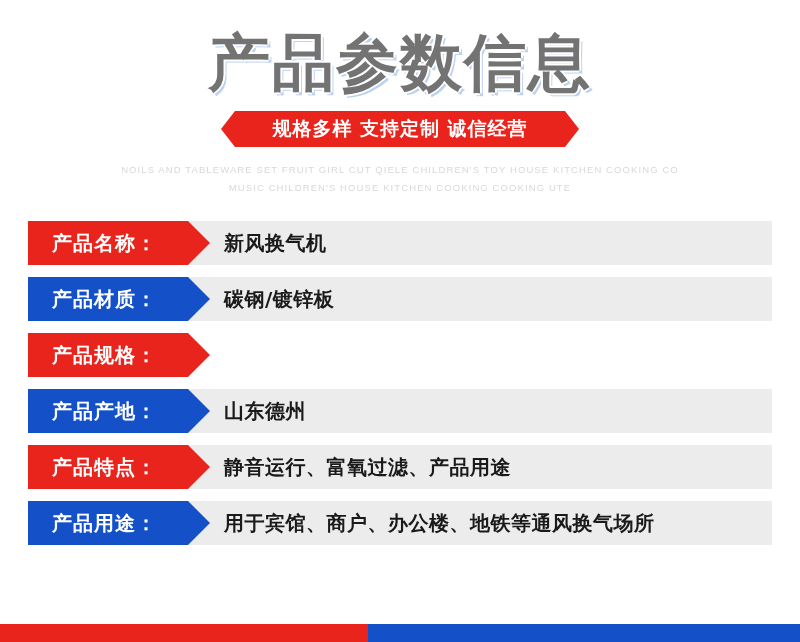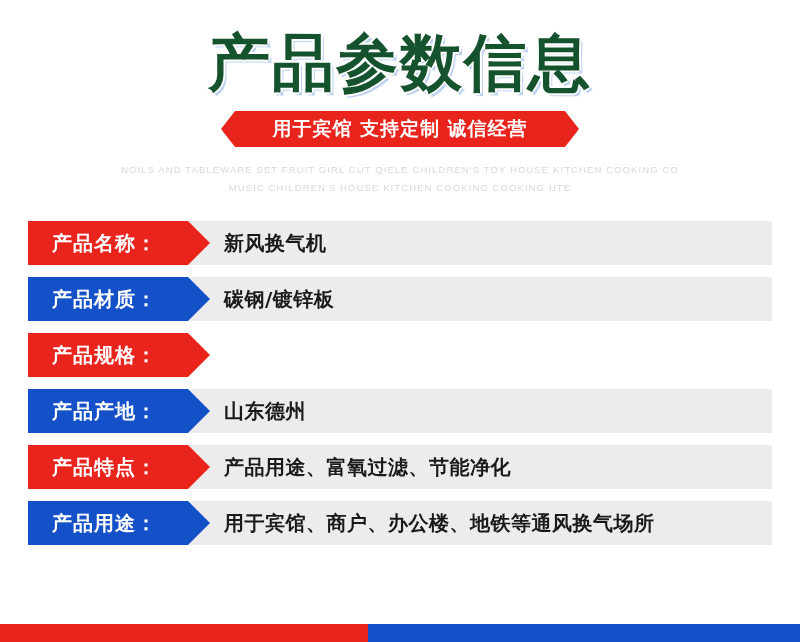--- a/index.html
+++ b/index.html
@@ -22,21 +22,21 @@
 
   
   .header {
     padding-top: 30px;
     text-align: center;
   }
   .main-title {
     font-family: "DejaVu Sans", sans-serif;
     font-size: 62px;
     font-weight: bold;
-    color: #14532d;
+    color: #737373;
     letter-spacing: 2px;
     line-height: 1.05;
     text-shadow:
        2px 0 0 #ffffff,
       -2px 0 0 #ffffff,
        0 2px 0 #ffffff,
        0 -2px 0 #ffffff,
        3px 3px 0 #bcd2f0;
   }
   .subtitle-bar {
@@ -153,21 +153,21 @@
 </style>
 </head>
 <body>
 
 <div class="page">
 
   <div class="header">
     <div class="main-title">产品参数信息</div>
 
     <div class="subtitle-bar">
-      <span class="subtitle-text">用于宾馆  支持定制  诚信经营</span>
+      <span class="subtitle-text">规格多样  支持定制  诚信经营</span>
     </div>
 
     <div class="latin-lines">
       <div>NOILS AND TABLEWARE SET FRUIT GIRL CUT QIELE CHILDREN'S TOY HOUSE KITCHEN COOKING CO</div>
       <div>MUSIC CHILDREN'S HOUSE KITCHEN COOKING COOKING UTE</div>
     </div>
   </div>
 
   <div class="spec-list">
 
@@ -185,21 +185,21 @@
       <div class="spec-label red">产品规格：</div>
     </div>
 
     <div class="spec-row">
       <div class="spec-label blue">产品产地：</div>
       <div class="spec-value">山东德州</div>
     </div>
 
     <div class="spec-row">
       <div class="spec-label red">产品特点：</div>
-      <div class="spec-value">产品用途、富氧过滤、节能净化</div>
+      <div class="spec-value">静音运行、富氧过滤、产品用途</div>
     </div>
 
     <div class="spec-row">
       <div class="spec-label blue">产品用途：</div>
       <div class="spec-value">用于宾馆、商户、办公楼、地铁等通风换气场所</div>
     </div>
 
   </div>
 
   <div class="footer-bar">

